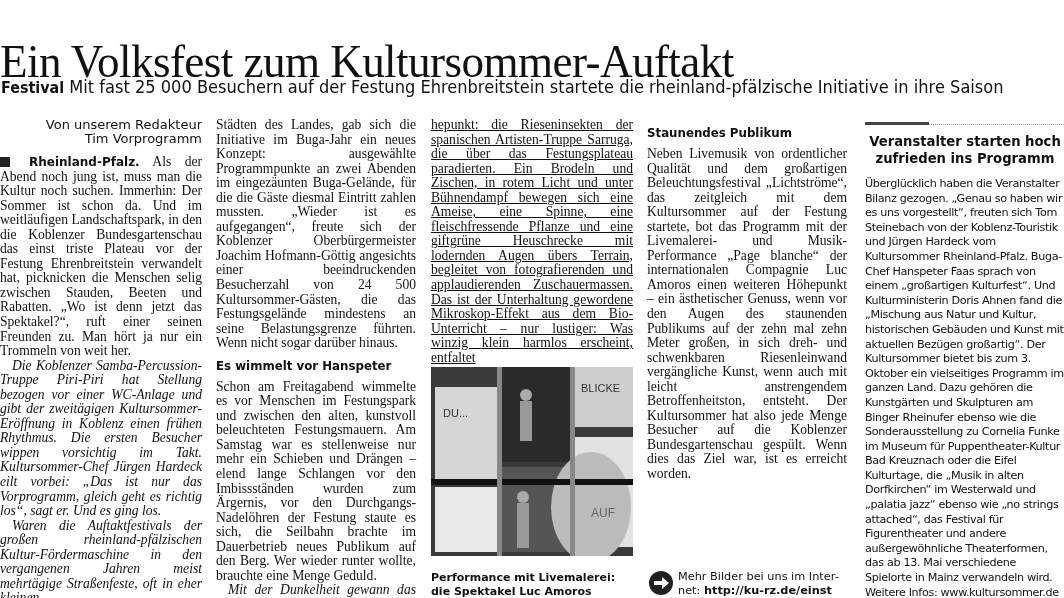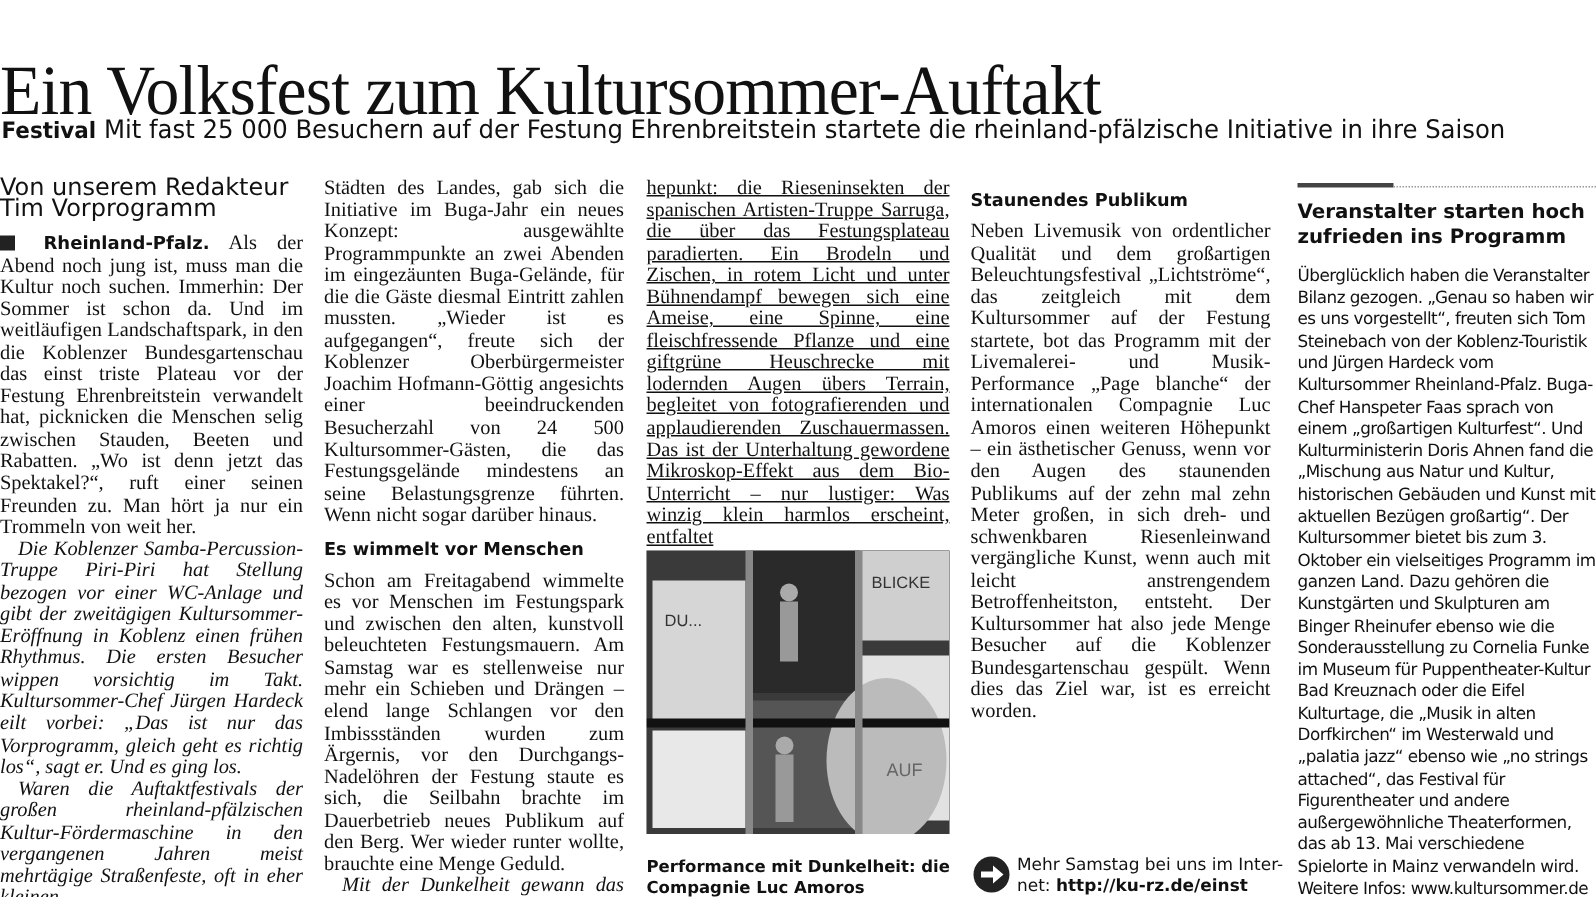--- a/index.html
+++ b/index.html
@@ -3,59 +3,59 @@
 <meta charset="utf-8">
 <style>
   html,body{margin:0;padding:0;background:#fff;}
   body{width:1064px;height:598px;overflow:hidden;position:relative;color:#111;}
   .headline{position:absolute;left:0;top:2px;font-family:"Liberation Serif",serif;font-size:47px;line-height:56px;letter-spacing:-0.6px;font-weight:normal;white-space:nowrap;transform:scaleX(0.96);transform-origin:left;}
   .subhead{position:absolute;left:1px;top:75px;font-family:"DejaVu Sans",sans-serif;font-size:17px;line-height:24px;white-space:nowrap;transform:scaleX(0.955);transform-origin:left;}
   .subhead b{font-weight:bold;font-size:15px;}
   .col{position:absolute;top:118px;font-family:"Liberation Serif",serif;font-size:13.6px;line-height:14.55px;text-align:justify;}
   .col p{margin:0;}
   .col p.ind{text-indent:12px;font-style:italic;}
-  .byline{font-family:"DejaVu Sans",sans-serif;font-size:16px;line-height:14px;text-align:left;margin-bottom:9px!important;}
+  .byline{font-family:"DejaVu Sans",sans-serif;font-size:13px;line-height:14px;text-align:right;margin-bottom:9px!important;}
   .dateline{font-family:"DejaVu Sans",sans-serif;font-weight:bold;font-size:12px;margin-left:16px;}
   .sq{display:inline-block;width:10px;height:10px;background:#222;margin-right:3px;vertical-align:-1px;}
   .sub{font-family:"DejaVu Sans",sans-serif;font-weight:bold;font-size:11.8px;line-height:15px;margin:8px 0 6px 0!important;text-align:left;}
   #c1{left:0;width:202px;}
   #c2{left:216px;width:200px;}
   #c3{left:431px;width:202px;text-decoration:underline;}
   #c4{left:647px;width:200px;}
   .photo{position:absolute;left:431px;top:367px;width:202px;height:189px;background:#444;overflow:hidden;}
   .caption{position:absolute;left:431px;top:571px;font-family:"DejaVu Sans",sans-serif;font-weight:bold;font-size:11px;line-height:14px;width:205px;}
   .more{position:absolute;left:647px;top:570px;width:210px;font-family:"DejaVu Sans",sans-serif;font-size:11.3px;line-height:14px;}
   .more .arrow{position:absolute;left:2px;top:1px;width:24px;height:24px;border-radius:50%;background:#222;}
   .more .txt{position:absolute;left:31px;top:0;white-space:nowrap;}
   .more b{font-weight:bold;}
   .side{position:absolute;left:861px;top:115px;width:203px;height:483px;}
   .side .rule{position:absolute;left:4px;top:7px;width:64px;height:3px;background:#444;}
   .side .dash{position:absolute;left:68px;top:9px;right:0;border-top:1px dotted #999;}
-  .side h3{position:absolute;left:4px;top:19px;margin:0;font-family:"DejaVu Sans",sans-serif;font-weight:bold;font-size:13.2px;line-height:16.5px;width:200px;}
+  .side h3{position:absolute;left:4px;top:19px;margin:0;font-family:"DejaVu Sans",sans-serif;font-weight:bold;font-size:13.2px;line-height:16.5px;width:200px;text-align:center;}
   .side .body{position:absolute;left:4px;top:62px;width:200px;font-family:"DejaVu Sans",sans-serif;font-size:11.2px;line-height:14.6px;letter-spacing:-0.35px;}
   .side .body b{font-weight:normal;}
   .side .body p{margin:0;}
 </style>
 </head>
 <body>
 
 <h1 class="headline">Ein Volksfest zum Kultursommer-Auftakt</h1>
 
 <div class="subhead"><b>Festival</b> <span>Mit fast 25 000 Besuchern auf der Festung Ehrenbreitstein startete die rheinland-pfälzische Initiative in ihre Saison</span></div>
 
 <div class="col" id="c1">
   <p class="byline"><span>Von unserem Redakteur</span><br><span>Tim Vorprogramm</span></p>
   <p><span class="sq"></span><span class="dateline">Rheinland-Pfalz.</span> <span>Als der Abend noch jung ist, muss man die Kultur noch suchen. Immerhin: Der Sommer ist schon da. Und im weitläufigen Landschaftspark, in den die Koblenzer Bundesgartenschau das einst triste Plateau vor der Festung Ehrenbreitstein verwandelt hat, picknicken die Menschen selig zwischen Stauden, Beeten und Rabatten. „Wo ist denn jetzt das Spektakel?“, ruft einer seinen Freunden zu. Man hört ja nur ein Trommeln von weit her.</span></p>
   <p class="ind">Die Koblenzer Samba-Percussion-Truppe Piri-Piri hat Stellung bezogen vor einer WC-Anlage und gibt der zweitägigen Kultursommer-Eröffnung in Koblenz einen frühen Rhythmus. Die ersten Besucher wippen vorsichtig im Takt. Kultursommer-Chef Jürgen Hardeck eilt vorbei: „Das ist nur das Vorprogramm, gleich geht es richtig los“, sagt er. Und es ging los.</p>
   <p class="ind">Waren die Auftaktfestivals der großen rheinland-pfälzischen Kultur-Fördermaschine in den vergangenen Jahren meist mehrtägige Straßenfeste, oft in eher kleinen</p>
 </div>
 
 <div class="col" id="c2">
   <p>Städten des Landes, gab sich die Initiative im Buga-Jahr ein neues Konzept: ausgewählte Programmpunkte an zwei Abenden im eingezäunten Buga-Gelände, für die die Gäste diesmal Eintritt zahlen mussten. „Wieder ist es aufgegangen“, freute sich der Koblenzer Oberbürgermeister Joachim Hofmann-Göttig angesichts einer beeindruckenden Besucherzahl von 24 500 Kultursommer-Gästen, die das Festungsgelände mindestens an seine Belastungsgrenze führten. Wenn nicht sogar darüber hinaus.</p>
-  <p class="sub">Es wimmelt vor Menschen</p>
+  <p class="sub">Es wimmelt vor Hanspeter</p>
   <p>Schon am Freitagabend wimmelte es vor Menschen im Festungspark und zwischen den alten, kunstvoll beleuchteten Festungsmauern. Am Samstag war es stellenweise nur mehr ein Schieben und Drängen – elend lange Schlangen vor den Imbissständen wurden zum Ärgernis, vor den Durchgangs-Nadelöhren der Festung staute es sich, die Seilbahn brachte im Dauerbetrieb neues Publikum auf den Berg. Wer wieder runter wollte, brauchte eine Menge Geduld.</p>
   <p class="ind">Mit der Dunkelheit gewann das Festival an Schwung. Erster Hö-</p>
 </div>
 
 <div class="col" id="c3">
   <p>hepunkt: die Rieseninsekten der spanischen Artisten-Truppe Sarruga, die über das Festungsplateau paradierten. Ein Brodeln und Zischen, in rotem Licht und unter Bühnendampf bewegen sich eine Ameise, eine Spinne, eine fleischfressende Pflanze und eine giftgrüne Heuschrecke mit lodernden Augen übers Terrain, begleitet von fotografierenden und applaudierenden Zuschauermassen. Das ist der Unterhaltung gewordene Mikroskop-Effekt aus dem Bio-Unterricht – nur lustiger: Was winzig klein harmlos erscheint, entfaltet</p>
 </div>
 
 <div class="photo" title="Performance painting on scaffolding">
   <svg width="202" height="189" viewBox="0 0 202 189">
@@ -72,34 +72,34 @@
     <rect x="139" y="0" width="5" height="189" fill="#888"></rect>
     <circle cx="95" cy="28" r="6" fill="#aaa"></circle>
       <rect x="89" y="34" width="12" height="40" fill="#999"></rect>
     <circle cx="92" cy="130" r="6" fill="#aaa"></circle>
       <rect x="86" y="136" width="12" height="45" fill="#999"></rect>
     <text x="12" y="50" font-size="11" fill="#333" font-family="Liberation Sans, sans-serif">DU...</text>
     <text x="150" y="25" font-size="11" fill="#333" font-family="Liberation Sans, sans-serif">BLICKE</text>
     <text x="160" y="150" font-size="12" fill="#666" font-family="Liberation Sans, sans-serif">AUF</text>
   </svg>
 </div>
-<div class="caption">Performance mit Dunkelheit: die Compagnie Luc Amoros</div>
+<div class="caption">Performance mit Livemalerei: die Spektakel Luc Amoros</div>
 
 <div class="col" id="c4">
   <p class="sub">Staunendes Publikum</p>
   <p>Neben Livemusik von ordentlicher Qualität und dem großartigen Beleuchtungsfestival „Lichtströme“, das zeitgleich mit dem Kultursommer auf der Festung startete, bot das Programm mit der Livemalerei- und Musik-Performance „Page blanche“ der internationalen Compagnie Luc Amoros einen weiteren Höhepunkt – ein ästhetischer Genuss, wenn vor den Augen des staunenden Publikums auf der zehn mal zehn Meter großen, in sich dreh- und schwenkbaren Riesenleinwand vergängliche Kunst, wenn auch mit leicht anstrengendem Betroffenheitston, entsteht. Der Kultursommer hat also jede Menge Besucher auf die Koblenzer Bundesgartenschau gespült. Wenn dies das Ziel war, ist es erreicht worden.</p>
 </div>
 
 <div class="more">
   <span class="arrow">
     <svg width="24" height="24" viewBox="0 0 24 24">
         <path d="M5 10h8V6l7 6-7 6v-4H5z" fill="#fff"></path>
       </svg>
   </span>
-  <span class="txt"><span>Mehr Samstag bei uns im Inter-</span><br><span>net: </span><b>http://ku-rz.de/einst</b></span>
+  <span class="txt"><span>Mehr Bilder bei uns im Inter-</span><br><span>net: </span><b>http://ku-rz.de/einst</b></span>
 </div>
 
 <div class="side">
   <div class="rule"></div>
   <div class="dash"></div>
   <h3>Veranstalter starten hoch zufrieden ins Programm</h3>
   <div class="body">
     <p><span>Überglücklich haben die Veranstalter </span><b>Bilanz</b><span> gezogen. „Genau so haben wir es uns vorgestellt“, freuten sich Tom Steinebach von der Koblenz-Touristik und Jürgen Hardeck vom Kultursommer Rheinland-Pfalz. Buga-Chef Hanspeter Faas sprach von einem „großartigen Kulturfest“. Und Kulturministerin Doris Ahnen fand die „Mischung aus Natur und Kultur, historischen Gebäuden und Kunst mit aktuellen Bezügen großartig“.</span> <b>Der Kultursommer</b><span> bietet bis zum 3. Oktober ein vielseitiges Programm im ganzen Land. Dazu gehören die Kunstgärten und Skulpturen am Binger Rheinufer ebenso wie die Sonderausstellung zu Cornelia Funke im Museum für Puppentheater-Kultur Bad Kreuznach oder die Eifel Kulturtage, die „Musik in alten Dorfkirchen“ im Westerwald und „palatia jazz“ ebenso wie „no strings attached“, das Festival für Figurentheater und andere außergewöhnliche Theaterformen, das ab 13. Mai verschiedene Spielorte in Mainz verwandeln wird. Weitere Infos: www.kultursommer.de</span></p>
   </div>
 </div>

